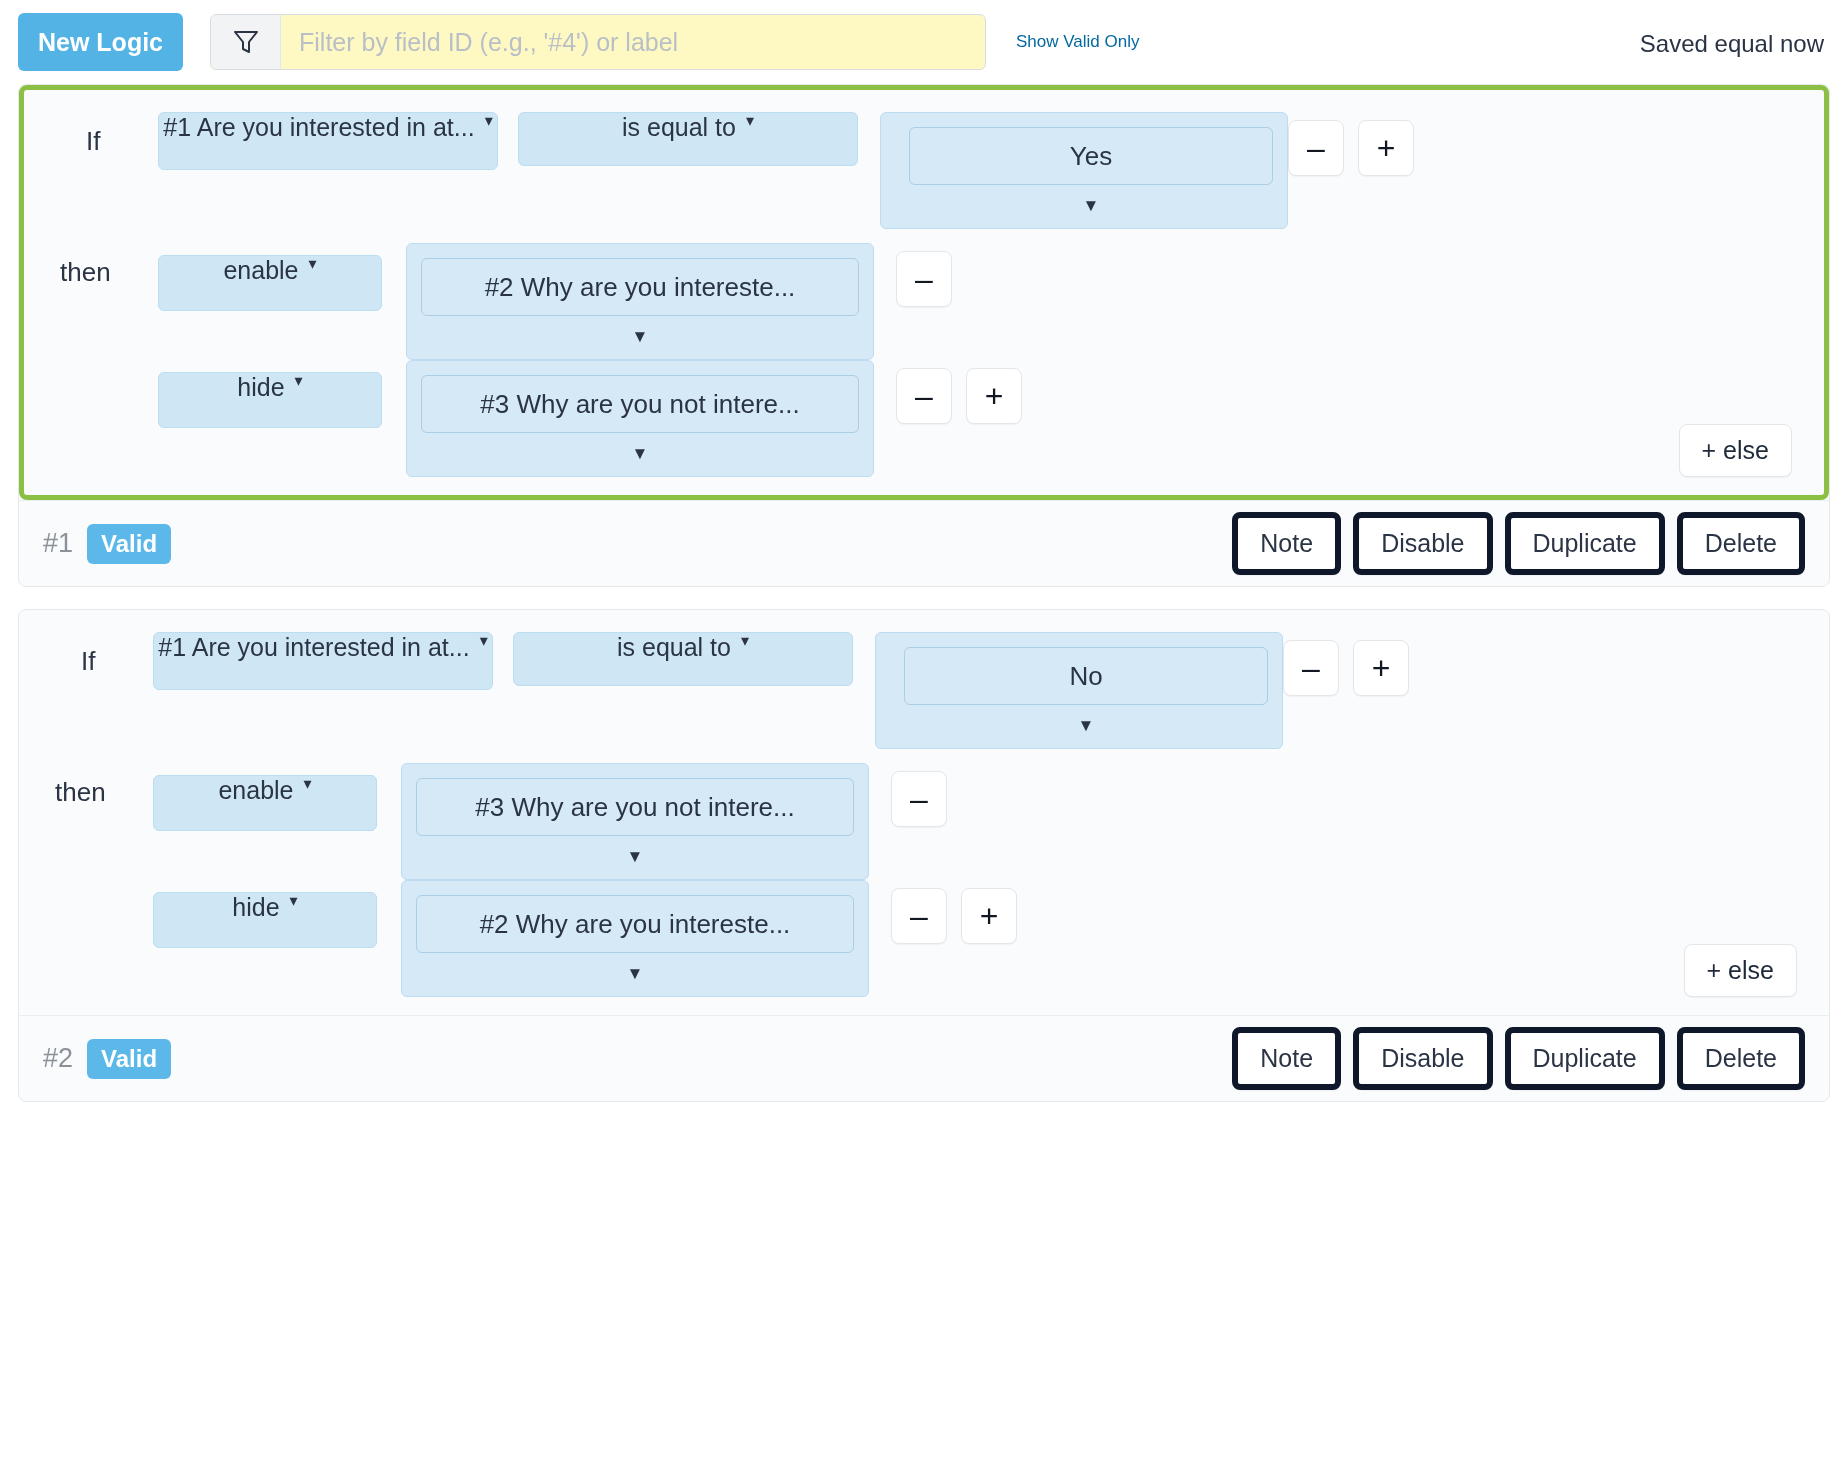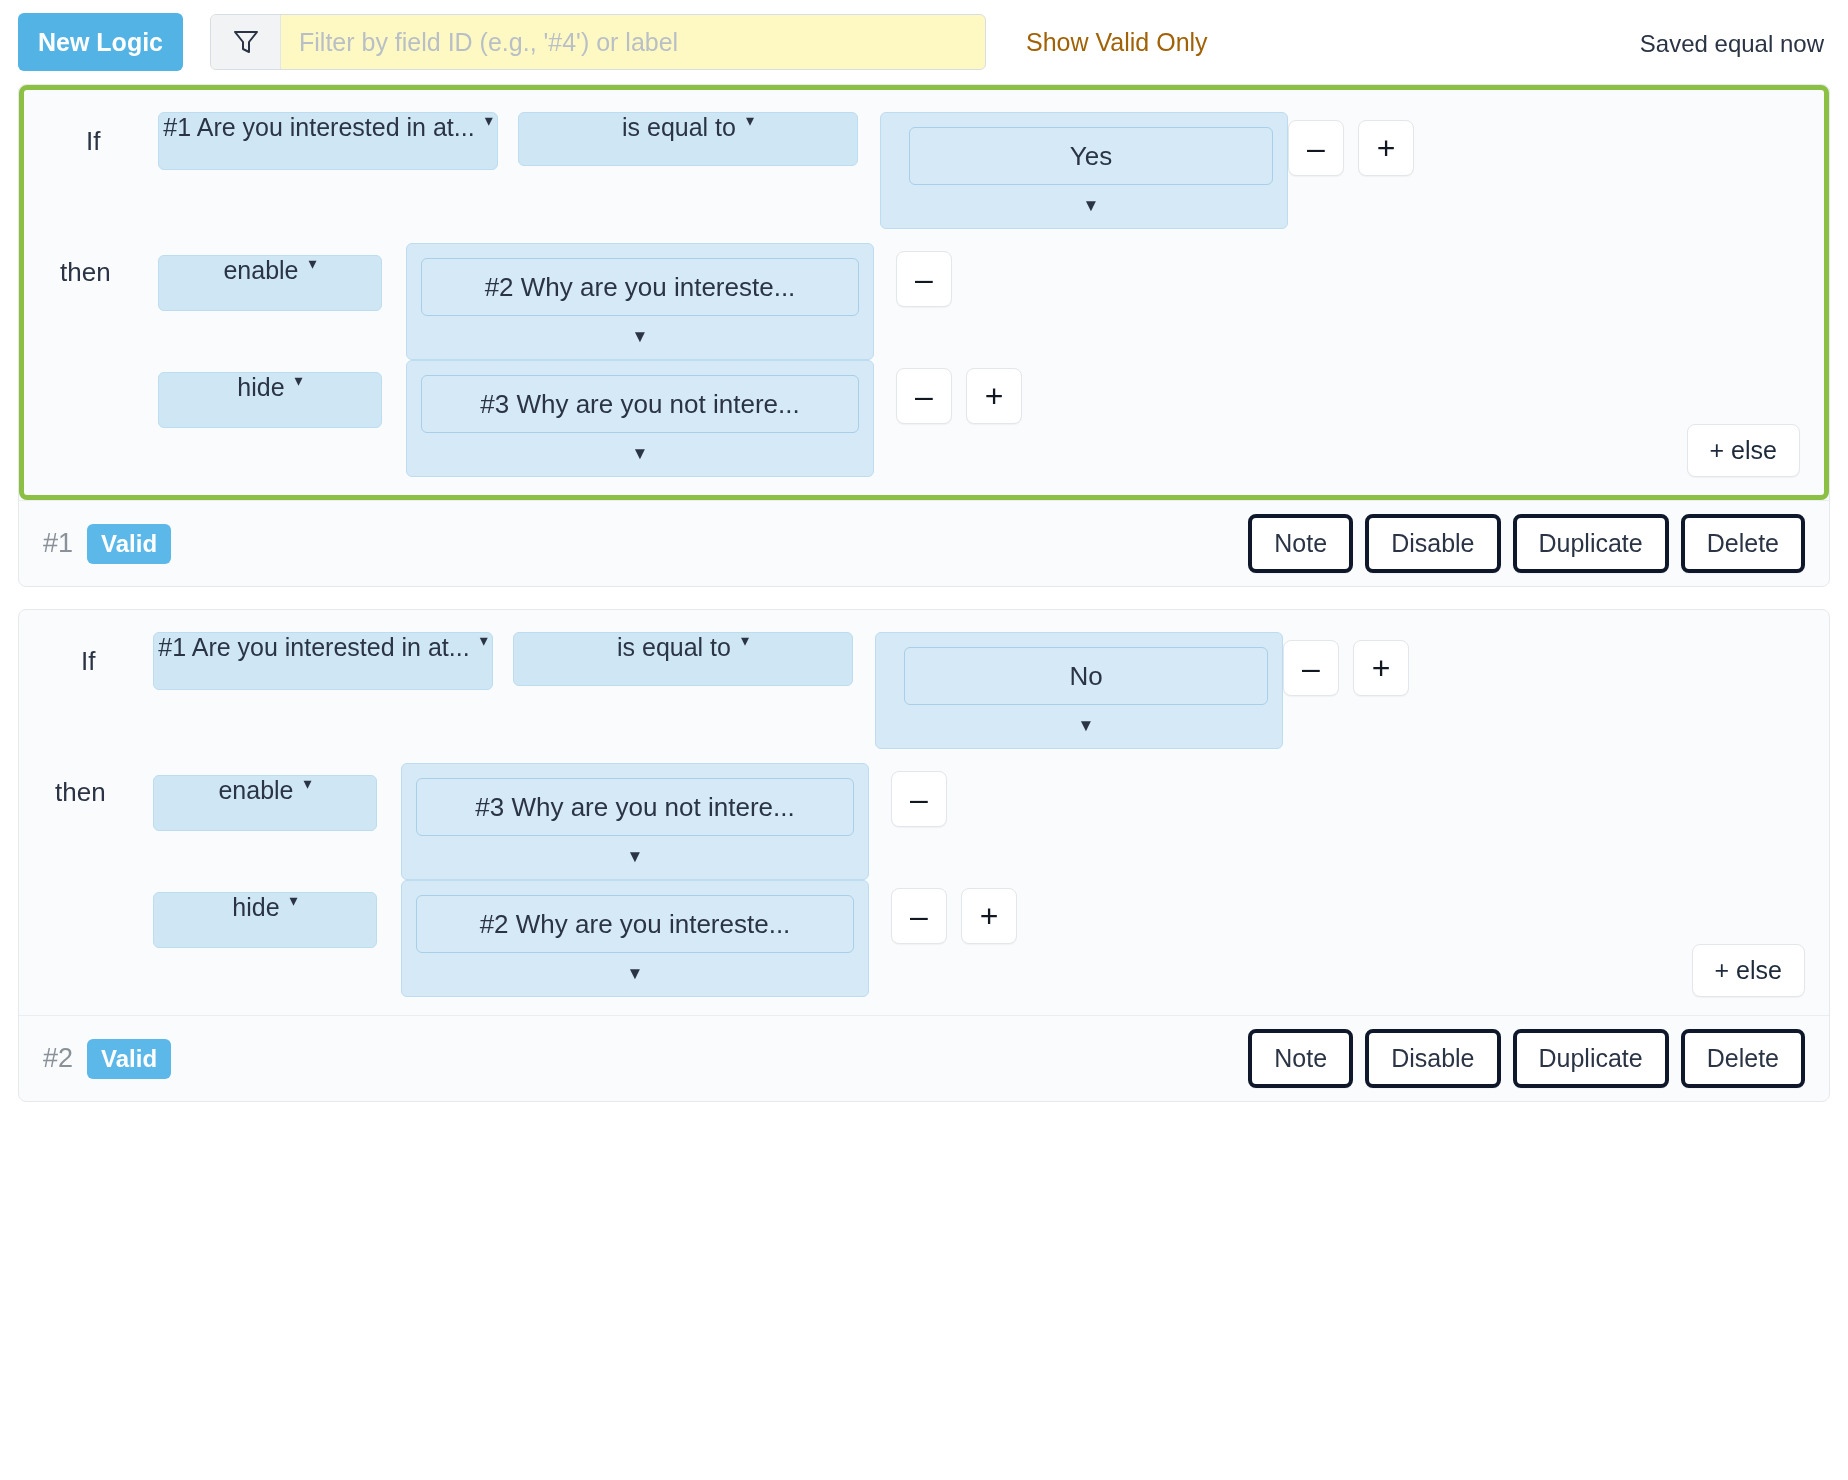--- a/index.html
+++ b/index.html
@@ -57,23 +57,23 @@
     border: none;
     outline: none;
     font-size: 25px;
     padding: 0 18px;
     color: #3b4351;
     font-family: "Liberation Sans", sans-serif;
     background: transparent;
   }
   .filter-input::placeholder { color: #b9bfc6; }
   .show-valid {
-    margin-left: 40px;
-    color: #a16207;
-    font-size: 25px;
+    margin-left: 30px;
+    color: #0369a1;
+    font-size: 17px;
     cursor: pointer;
     white-space: nowrap;
   }
   .saved-text {
     position: absolute;
     right: 24px;
     top: 30px;
     font-size: 24px;
     color: #2b3445;
     white-space: nowrap;
@@ -195,21 +195,21 @@
     cursor: pointer;
     margin-right: 14px;
     box-shadow: 0 1px 1px rgba(0,0,0,.04);
     flex: none;
     line-height: 1;
   }
   .sq-group { display: flex; padding-top: 8px; }
 
   .else-btn {
     position: absolute;
-    right: 24px;
+    right: 32px;
     bottom: 18px;
     background: #ffffff;
     border: 1px solid #e3e6ea;
     border-radius: 8px;
     font-size: 25px;
     color: #1d2a3a;
     padding: 11px 22px;
     cursor: pointer;
     box-shadow: 0 1px 1px rgba(0,0,0,.04);
     white-space: nowrap;
@@ -236,21 +236,21 @@
     border-radius: 6px;
     padding: 6px 14px;
   }
   .footer-actions {
     margin-left: auto;
     display: flex;
     gap: 12px;
   }
   .footer-btn {
     background: #ffffff;
-    border: 4px solid #0f172a;
+    border: 6px solid #0f172a;
     border-radius: 8px;
     font-size: 25px;
     color: #2b3445;
     padding: 11px 22px;
     cursor: pointer;
     box-shadow: 0 1px 1px rgba(0,0,0,.04);
     white-space: nowrap;
   }
 
   .spacer-sm { height: 14px; }

